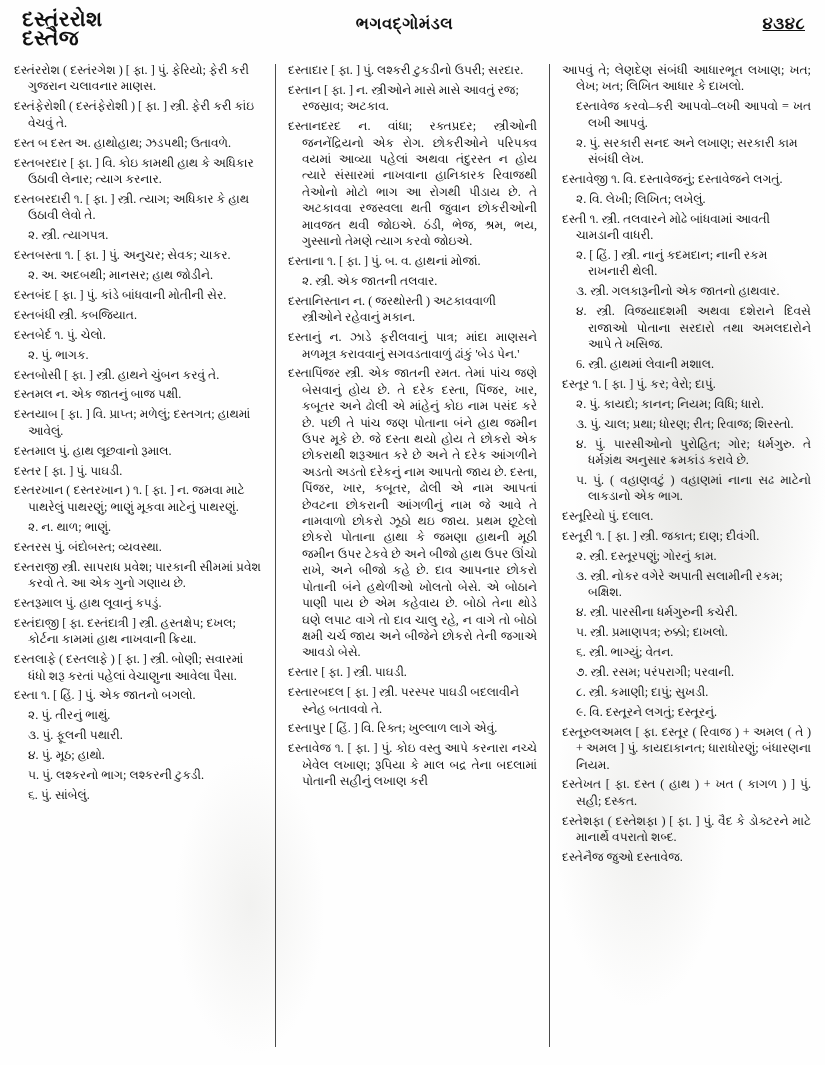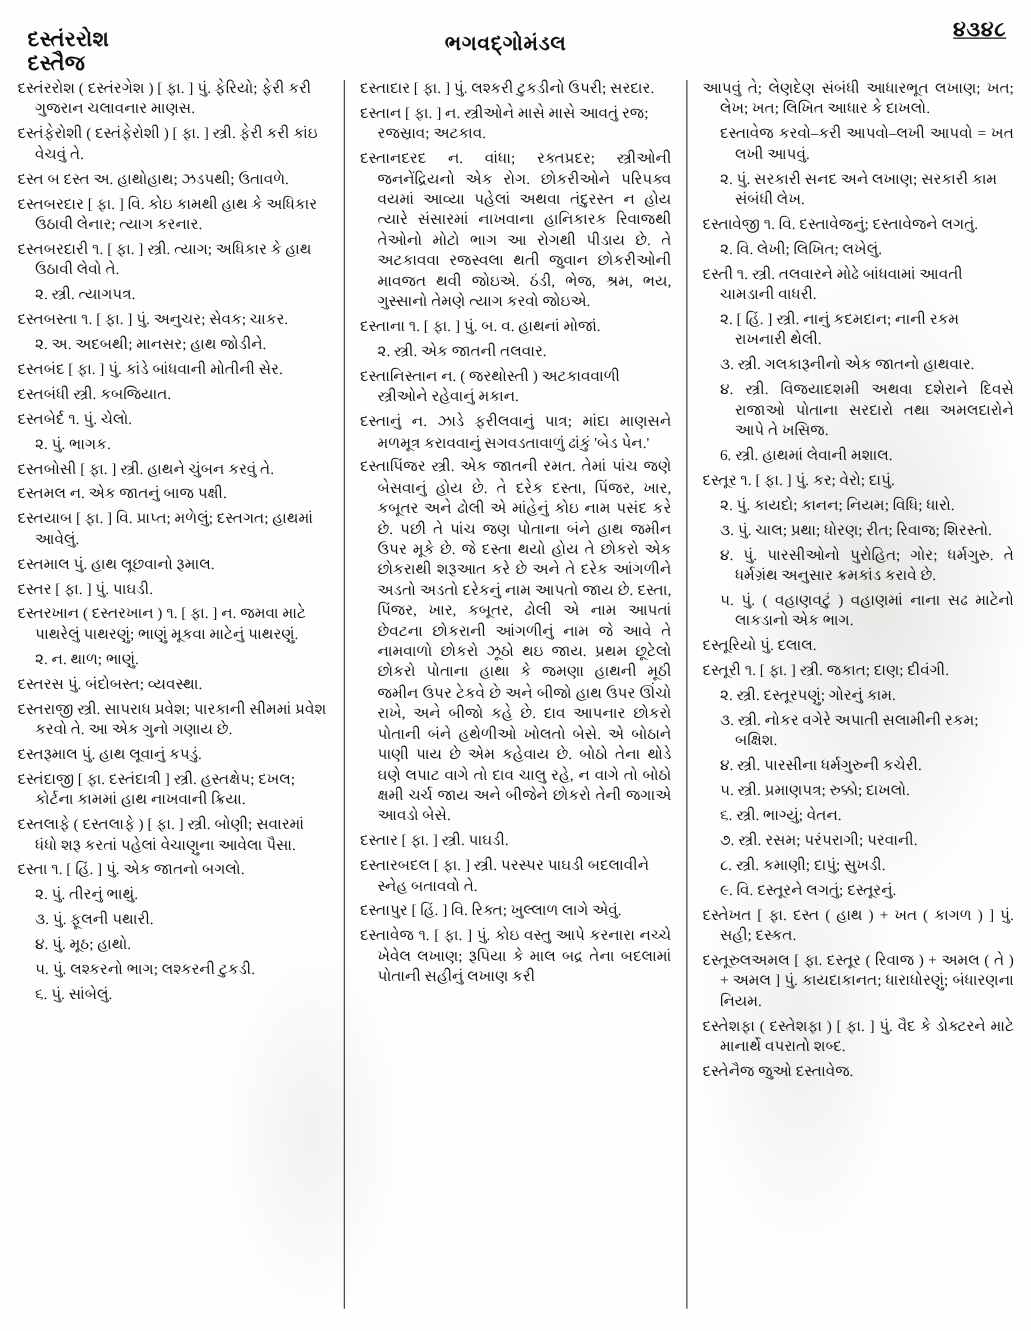--- a/index.html
+++ b/index.html
@@ -38,35 +38,34 @@
 
   
   .running-head {
     position: relative;
     height: 54px;
     font-weight: bold;
   }
   .rh-left {
     position: absolute;
     left: 8px;
-    top: 14px;
-    font-size: 17px;
+    top: 2px;
+    font-size: 21px;
     line-height: 19px;
     letter-spacing: .2px;
   }
   .rh-left div { white-space: nowrap; }
   .rh-center {
     position: absolute;
     left: 0;
     right: 16px;
     top: 6px;
     text-align: center;
     font-size: 16.5px;
     letter-spacing: .4px;
-    margin-top: 11px;
   }
   .rh-right {
     position: absolute;
     right: 6px;
     top: 6px;
     font-size: 16.5px;
     letter-spacing: .5px;
     text-decoration: underline;
   }
 
@@ -198,21 +197,21 @@
           <p class="entry hang">દસ્તૂરિયો પું. દલાલ.</p>
           <p class="entry hang">દસ્તૂરી ૧. [ ફા. ] સ્ત્રી. જકાત; દાણ; દીવંગી.</p>
           <p class="entry sense">૨. સ્ત્રી. દસ્તૂરપણું; ગોરનું કામ.</p>
           <p class="entry sense">૩. સ્ત્રી. નોકર વગેરે અપાતી સલામીની રકમ; બક્ષિશ.</p>
           <p class="entry sense">૪. સ્ત્રી. પારસીના ધર્મગુરુની કચેરી.</p>
           <p class="entry sense">૫. સ્ત્રી. પ્રમાણપત્ર; રુક્કો; દાખલો.</p>
           <p class="entry sense">૬. સ્ત્રી. ભાગ્યું; વેતન.</p>
           <p class="entry sense">૭. સ્ત્રી. રસમ; પરંપરાગી; પરવાની.</p>
           <p class="entry sense">૮. સ્ત્રી. કમાણી; દાપું; સુખડી.</p>
           <p class="entry sense">૯. વિ. દસ્તૂરને લગતું; દસ્તૂરનું.</p>
+          <p class="entry hang just">દસ્તૂરુલઅમલ [ ફા. દસ્તૂર ( રિવાજ ) + અમલ ( તે ) + અમલ ] પું. કાયદાકાનત; ધારાધોરણું; બંધારણના નિયમ.</p>
           <p class="entry hang just">દસ્તેખત [ ફા. દસ્ત ( હાથ ) + ખત ( કાગળ ) ] પું. સહી; દસ્કત.</p>
-          <p class="entry hang just">દસ્તૂરુલઅમલ [ ફા. દસ્તૂર ( રિવાજ ) + અમલ ( તે ) + અમલ ] પું. કાયદાકાનત; ધારાધોરણું; બંધારણના નિયમ.</p>
           <p class="entry hang just">દસ્તેશફા ( દસ્તેશફા ) [ ફા. ] પું. વૈદ કે ડોક્ટરને માટે માનાર્થે વપરાતો શબ્દ.</p>
           <p class="entry hang">દસ્તેનૈજ જુઓ દસ્તાવેજ.</p>
         </div>
     </div>
 
   </div>
 </div>
 
 </body></html>

